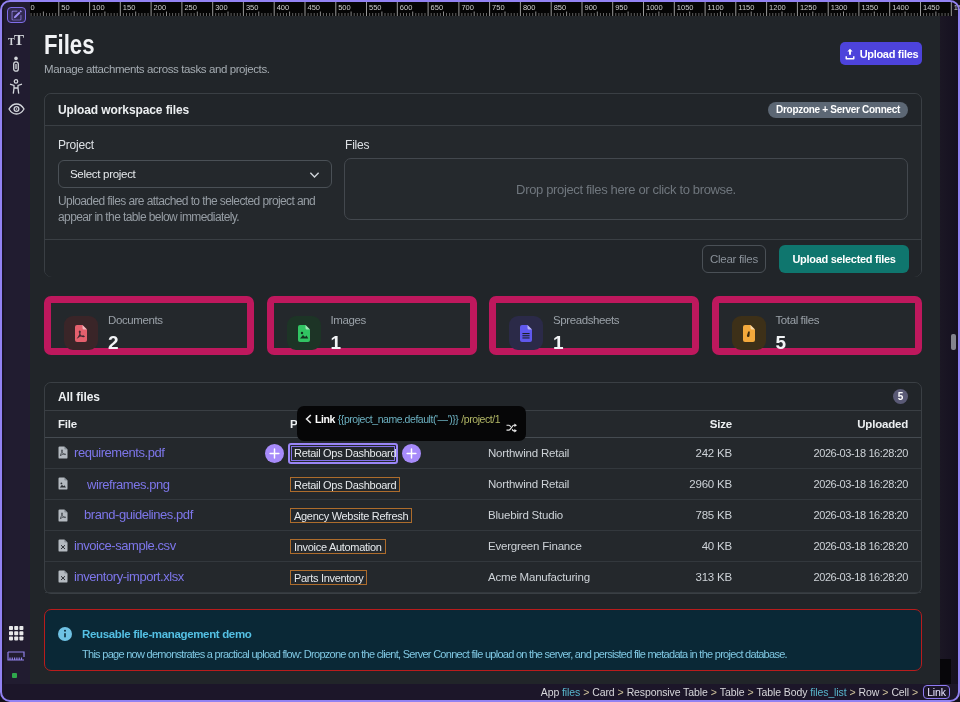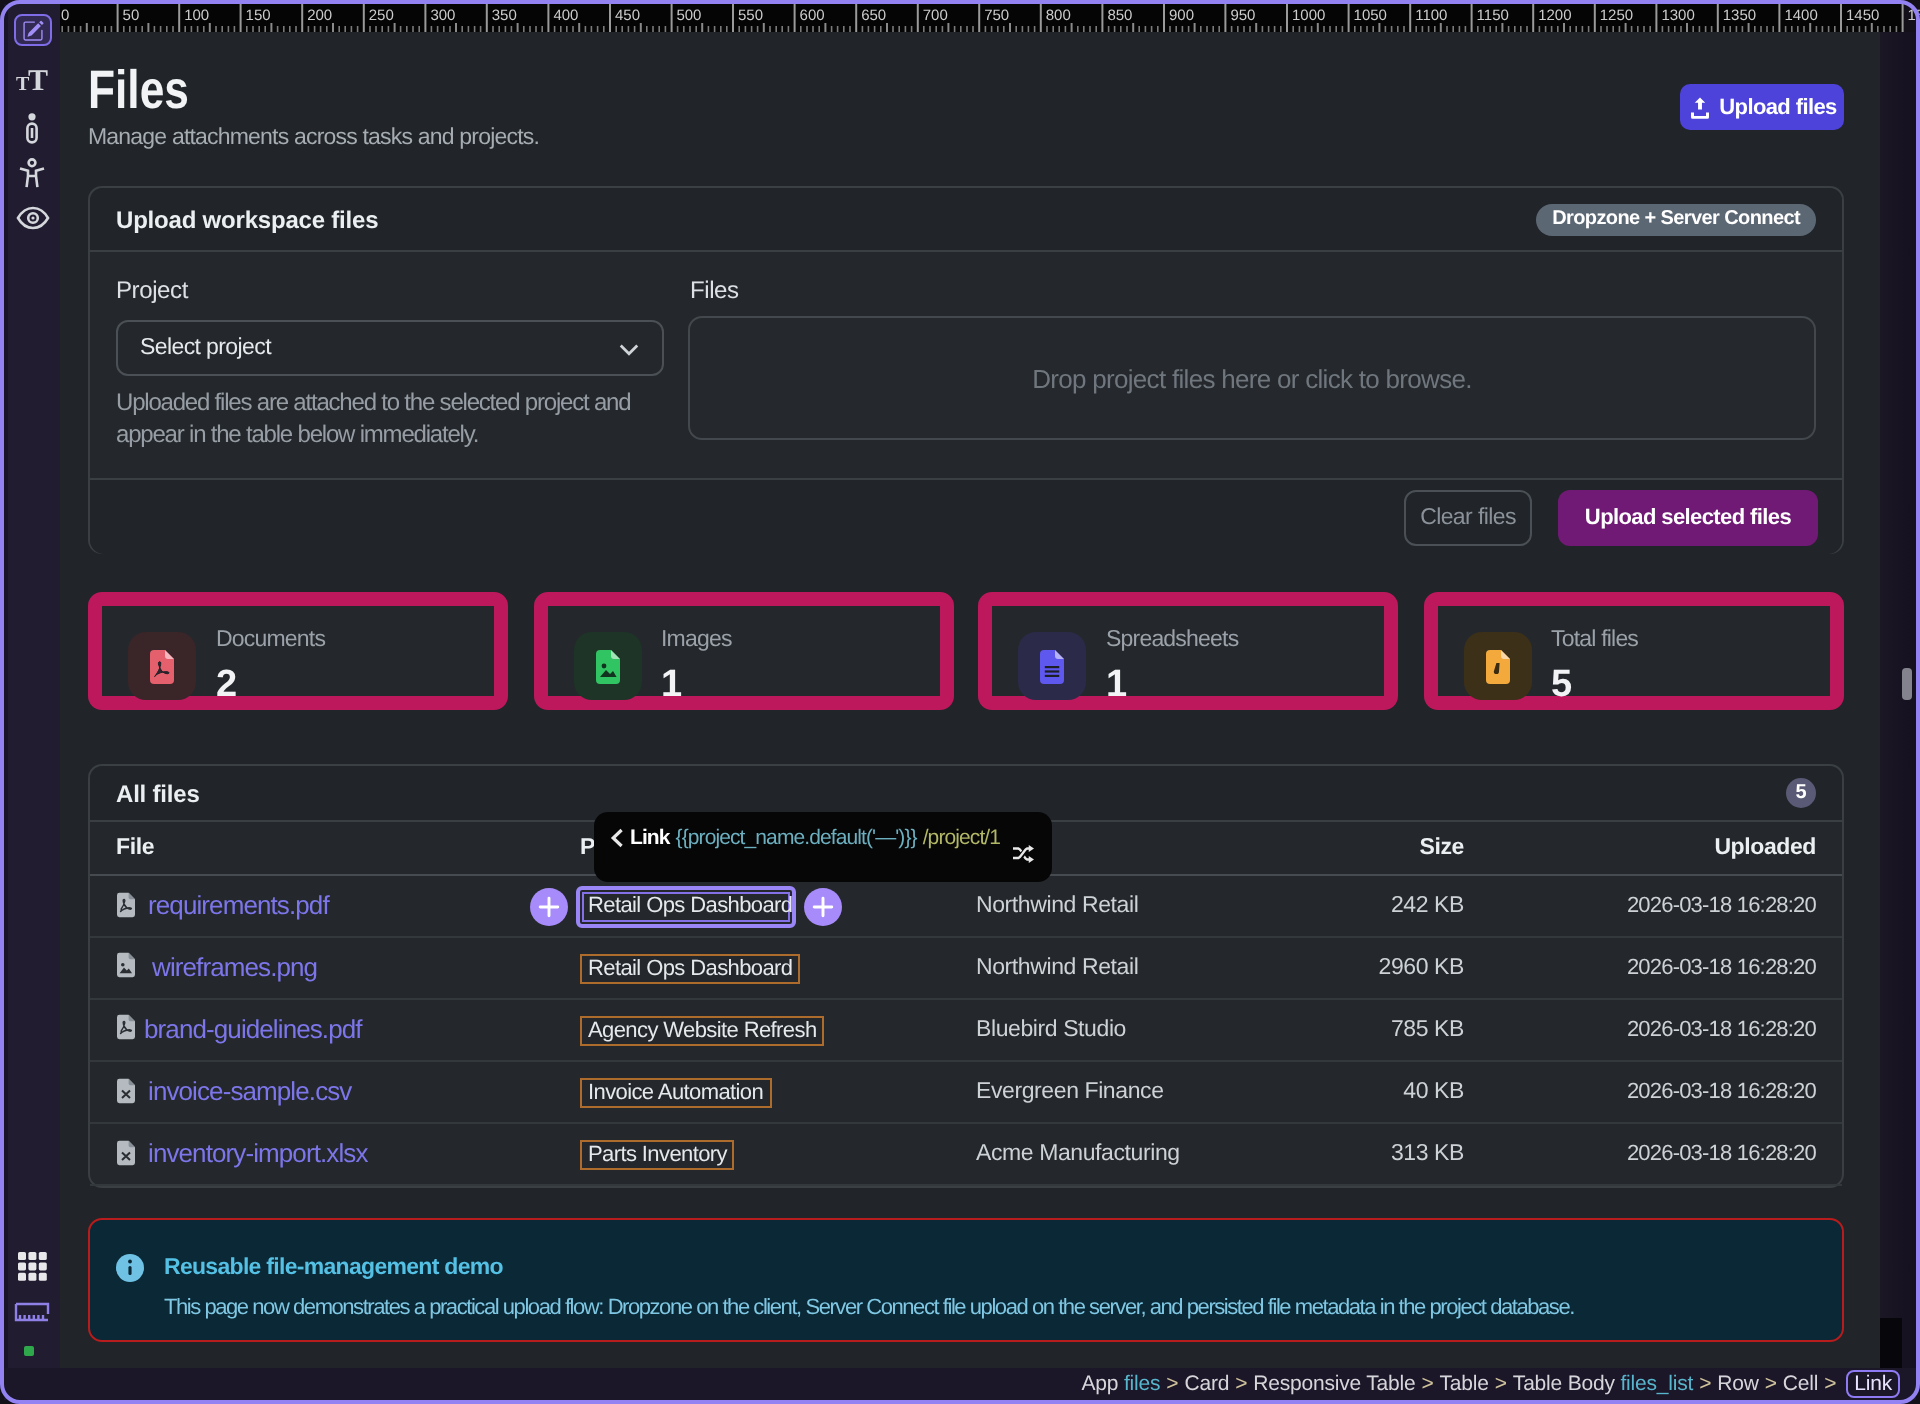--- a/index.html
+++ b/index.html
@@ -23,21 +23,21 @@
 #card-upload{left:14px;top:77px;width:878px;height:184px}
 .card-h{height:32px;border-bottom:1px solid #3a3f44;background:#212529;border-radius:7px 7px 0 0;display:flex;align-items:center;justify-content:space-between;padding:0 13px}
 .card-h .t{font-size:12px;font-weight:700;color:#eceff1;letter-spacing:-0.1px}
 .pill{background:#5c6774;color:#fff;font-size:10px;font-weight:700;letter-spacing:-0.3px;padding:2.5px 8px;border-radius:9px}
 .lbl{position:absolute;font-size:12px;color:#dde1e5;letter-spacing:-0.2px}
 .select{position:absolute;left:13px;top:66px;width:274px;height:28px;border:1px solid #4a5056;border-radius:6px;background:#24282c;display:flex;align-items:center;justify-content:space-between;padding:0 11px;font-size:11.5px;letter-spacing:-0.3px;color:#e6e9ec}
 .help{position:absolute;left:13px;top:100px;width:310px;font-size:12px;letter-spacing:-0.6px;line-height:15.5px;color:#969da4}
 .dropzone{position:absolute;left:299px;top:64px;width:564px;height:62px;border:1px solid #43484e;border-radius:7px;background:#25292d;display:flex;align-items:center;justify-content:center;font-size:13px;letter-spacing:-0.35px;color:#6f767d}
 .card-f{position:absolute;left:0;top:145px;width:100%;height:38px;border-top:1px solid #3a3f44;background:#212529;border-radius:0 0 7px 7px}
 .btn-outline{position:absolute;left:657px;top:5px;width:64px;height:28px;border:1px solid #4a5056;border-radius:6px;color:#8a9199;font-size:11.5px;letter-spacing:-0.3px;display:flex;align-items:center;justify-content:center}
-.btn-solid{position:absolute;left:734px;top:5px;width:130px;height:28px;background:#701a75;border-radius:6px;color:#fff;font-size:11px;font-weight:700;letter-spacing:-0.3px;display:flex;align-items:center;justify-content:center}
+.btn-solid{position:absolute;left:734px;top:5px;width:130px;height:28px;background:#0f766e;border-radius:6px;color:#fff;font-size:11px;font-weight:700;letter-spacing:-0.3px;display:flex;align-items:center;justify-content:center}
 .stat{position:absolute;top:280px;width:210px;height:59px;background:#24282c;border:7px solid #be185d;border-radius:7px}
 .stat .iconbox{position:absolute;left:13px;top:13px;width:34px;height:34px;border-radius:9px;display:flex;align-items:center;justify-content:center}
 .stat .sl{position:absolute;left:57px;top:11px;font-size:11.5px;letter-spacing:-0.4px;color:#9aa1a8}
 .stat .sv{position:absolute;left:57px;top:30px;font-size:19px;line-height:19px;font-weight:700;color:#f1f3f5}
 #card-files{left:14px;top:366px;width:878px;height:212px}
 #card-files .card-h{height:28px}
 .badge5{width:15px;height:15px;border-radius:50%;background:#5a5a76;color:#fff;font-size:10px;font-weight:700;display:flex;align-items:center;justify-content:center}
 table.ft{position:absolute;left:0;top:28px;width:876px;border-collapse:collapse;font-size:11.5px;letter-spacing:-0.2px;table-layout:fixed}
 table.ft th{font-weight:700;color:#eceff1;text-align:left;padding:7px 13px;border-bottom:1.5px solid #454b51;font-size:11.5px;height:13px}
 table.ft td{color:#cdd2d7;padding:0 13px;border-bottom:1px solid #33383d;height:31px}
@@ -562,36 +562,36 @@
                   <path d="M2.6 8.5 c0.8-1.2 1.6-2.9 1.8-4.1 0.1-0.8-0.8-0.9-0.8-0.1 0.1 1.2 1 2.9 1.9 3.7 0.7 0.6 2 0.8 2.2 0.4 0.2-0.5-1-0.6-1.9-0.4-1 0.2-2.4 0.8-3.2 1.4 -0.5 0.4-0.4 0.6 0 0.1z" fill="none" stroke="#2a2e33" stroke-width="0.7"></path>
                 </svg>
                 <a class="flink">requirements.pdf</a>
               </span></td>
             <td></td>
             <td>Northwind Retail</td>
             <td class="r">242 KB</td>
             <td class="r dt">2026-03-18 16:28:20</td>
           </tr>
           <tr>
-            <td><span style="display:inline-flex;align-items:flex-start;gap:8px">
+            <td><span style="display:inline-flex;align-items:flex-start;gap:19px">
                 <svg width="10" height="13" viewBox="0 0 10 13">
                   <path d="M0.5 1.6 a1.2 1.2 0 0 1 1.2-1.2 H6.3 L9.5 3.6 V11.4 a1.2 1.2 0 0 1 -1.2 1.2 H1.7 a1.2 1.2 0 0 1 -1.2-1.2 Z" fill="#b4bac0"></path>
                   <path d="M6.3 0.4 L9.5 3.6 H7.3 a1 1 0 0 1 -1-1 Z" fill="#888f96"></path>
                   <circle cx="3.4" cy="6.4" r="0.9" fill="#2a2e33"></circle>
                   <path d="M1.8 10.6 L4 7.8 L5.4 9.3 L6.4 8.2 L8 10.6 Z" fill="#2a2e33"></path>
                 </svg>
                 <a class="flink">wireframes.png</a>
               </span></td>
             <td><span class="pbox">Retail Ops Dashboard</span></td>
             <td>Northwind Retail</td>
             <td class="r">2960 KB</td>
             <td class="r dt">2026-03-18 16:28:20</td>
           </tr>
           <tr>
-            <td><span style="display:inline-flex;align-items:flex-start;gap:4px">
+            <td><span style="display:inline-flex;align-items:flex-end;gap:16px">
                 <svg width="10" height="13" viewBox="0 0 10 13">
                   <path d="M0.5 1.6 a1.2 1.2 0 0 1 1.2-1.2 H6.3 L9.5 3.6 V11.4 a1.2 1.2 0 0 1 -1.2 1.2 H1.7 a1.2 1.2 0 0 1 -1.2-1.2 Z" fill="#b4bac0"></path>
                   <path d="M6.3 0.4 L9.5 3.6 H7.3 a1 1 0 0 1 -1-1 Z" fill="#888f96"></path>
                   <path d="M2.6 8.5 c0.8-1.2 1.6-2.9 1.8-4.1 0.1-0.8-0.8-0.9-0.8-0.1 0.1 1.2 1 2.9 1.9 3.7 0.7 0.6 2 0.8 2.2 0.4 0.2-0.5-1-0.6-1.9-0.4-1 0.2-2.4 0.8-3.2 1.4 -0.5 0.4-0.4 0.6 0 0.1z" fill="none" stroke="#2a2e33" stroke-width="0.7"></path>
                 </svg>
                 <a class="flink">brand-guidelines.pdf</a>
               </span></td>
             <td><span class="pbox">Agency Website Refresh</span></td>
             <td>Bluebird Studio</td>
             <td class="r">785 KB</td>

